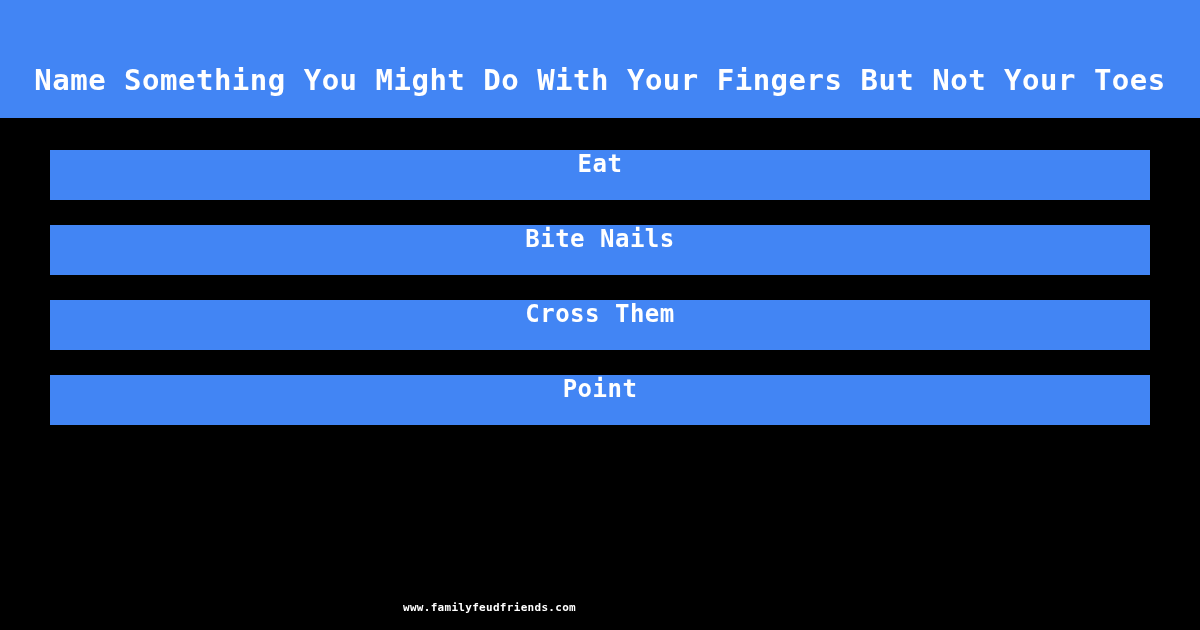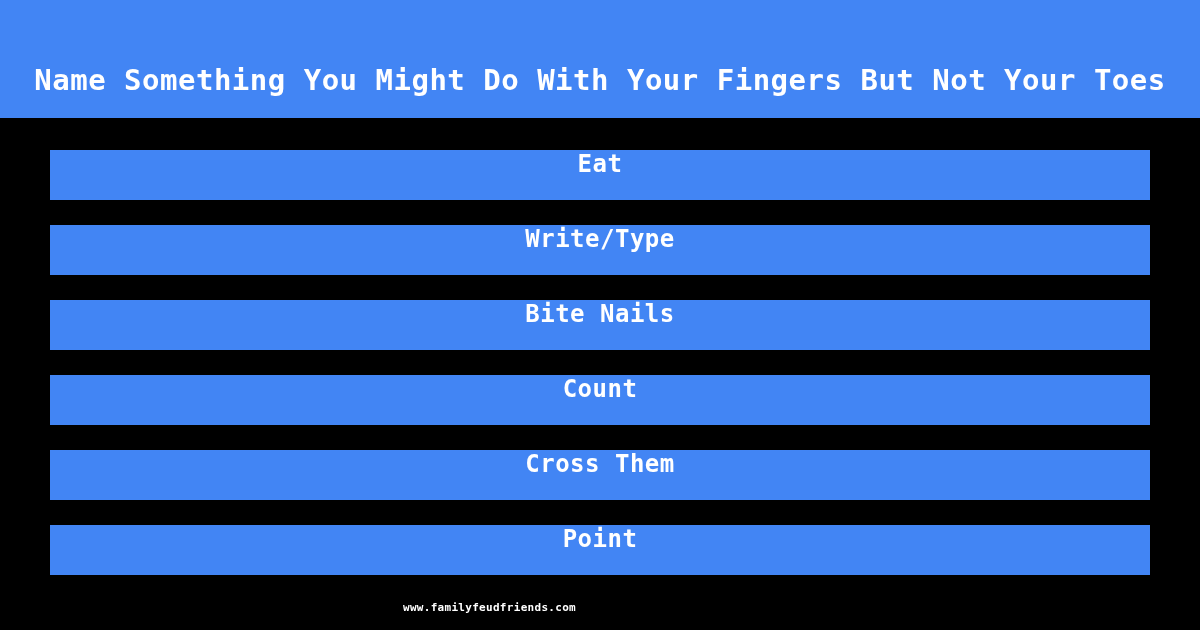--- a/index.html
+++ b/index.html
@@ -98,27 +98,21 @@
 
   <div class="header-band">
     <div class="question-title">Name Something You Might Do With Your Fingers But Not Your Toes</div>
   </div>
 
   <div class="answers">
     <div class="answer-row">
       <span class="answer-text">Eat</span>
     </div>
     <div class="answer-row">
-      <span class="answer-text">Write/Type</span>
-    </div>
-    <div class="answer-row">
       <span class="answer-text">Bite Nails</span>
-    </div>
-    <div class="answer-row">
-      <span class="answer-text">Count</span>
     </div>
     <div class="answer-row">
       <span class="answer-text">Cross Them</span>
     </div>
     <div class="answer-row">
       <span class="answer-text">Point</span>
     </div>
   </div>
 
   <div class="watermark">www.familyfeudfriends.com</div>

